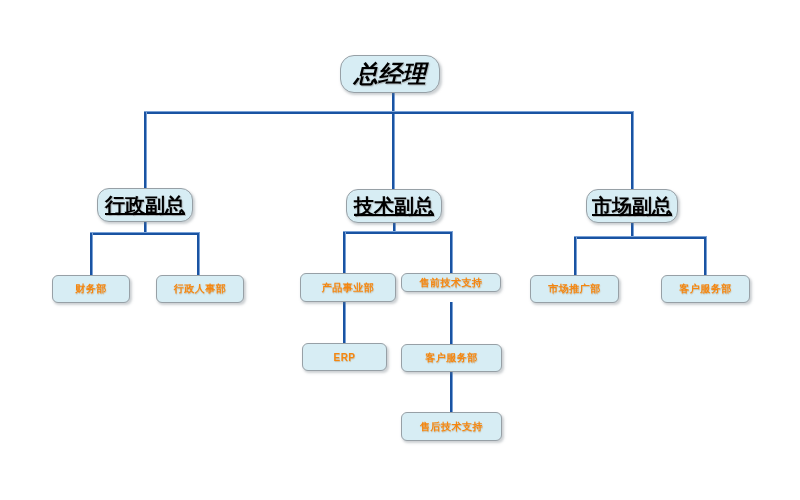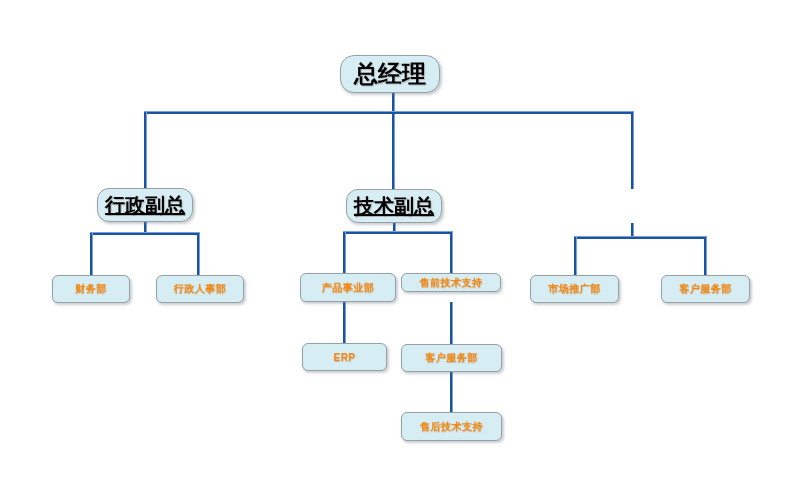--- a/index.html
+++ b/index.html
@@ -20,20 +20,21 @@
     border:1.5px solid #97a0a6;
     display:flex; align-items:center; justify-content:center;
     font-weight:bold;
     white-space:nowrap;
     box-shadow:1.5px 2px 2.5px rgba(110,120,130,0.35);
   }
   .lv1 {
     font-size:24px; color:#000;
     border-radius:14px;
     text-shadow:1px 1px 1px rgba(140,140,140,0.55);
+    font-style:italic;
   }
   .lv2 {
     font-size:20px; color:#000;
     border-radius:12px;
     text-shadow:1px 1px 1px rgba(140,140,140,0.55);
     text-decoration:underline;
   }
   .dept {
     font-size:10px; color:#f5860f;
     border-radius:6px;
@@ -81,20 +82,21 @@
   <div class="vl" style="left:703.5px;top:237px;height:38px"></div>
 
   <div class="vl" style="left:342.5px;top:302px;height:41px"></div>
   <div class="vl" style="left:449.5px;top:302px;height:42px"></div>
   <div class="vl" style="left:449.5px;top:372px;height:40px"></div>
 
   <div class="node lv1" style="left:340px;top:55px;width:100px;height:38px">总经理</div>
 
   <div class="node lv2" style="left:97px;top:188px;width:96px;height:34px">行政副总</div>
   <div class="node lv2" style="left:346px;top:189px;width:96px;height:34px">技术副总</div>
+  <div class="node lv2" style="left:586px;top:189px;width:92px;height:34px">市场副总</div>
 
   <div class="node dept" style="left:52px;top:275px;width:78px;height:28px">财务部</div>
   <div class="node dept" style="left:156px;top:275px;width:88px;height:28px">行政人事部</div>
   <div class="node dept" style="left:300px;top:273px;width:96px;height:29px">产品事业部</div>
   <div class="node dept" style="left:401px;top:273px;width:100px;height:19px">售前技术支持</div>
   <div class="node dept" style="left:530px;top:275px;width:89px;height:28px">市场推广部</div>
   <div class="node dept" style="left:661px;top:275px;width:89px;height:28px">客户服务部</div>
 
   <div class="node dept" style="left:302px;top:343px;width:85px;height:28px">ERP</div>
   <div class="node dept" style="left:401px;top:344px;width:101px;height:28px">客户服务部</div>

